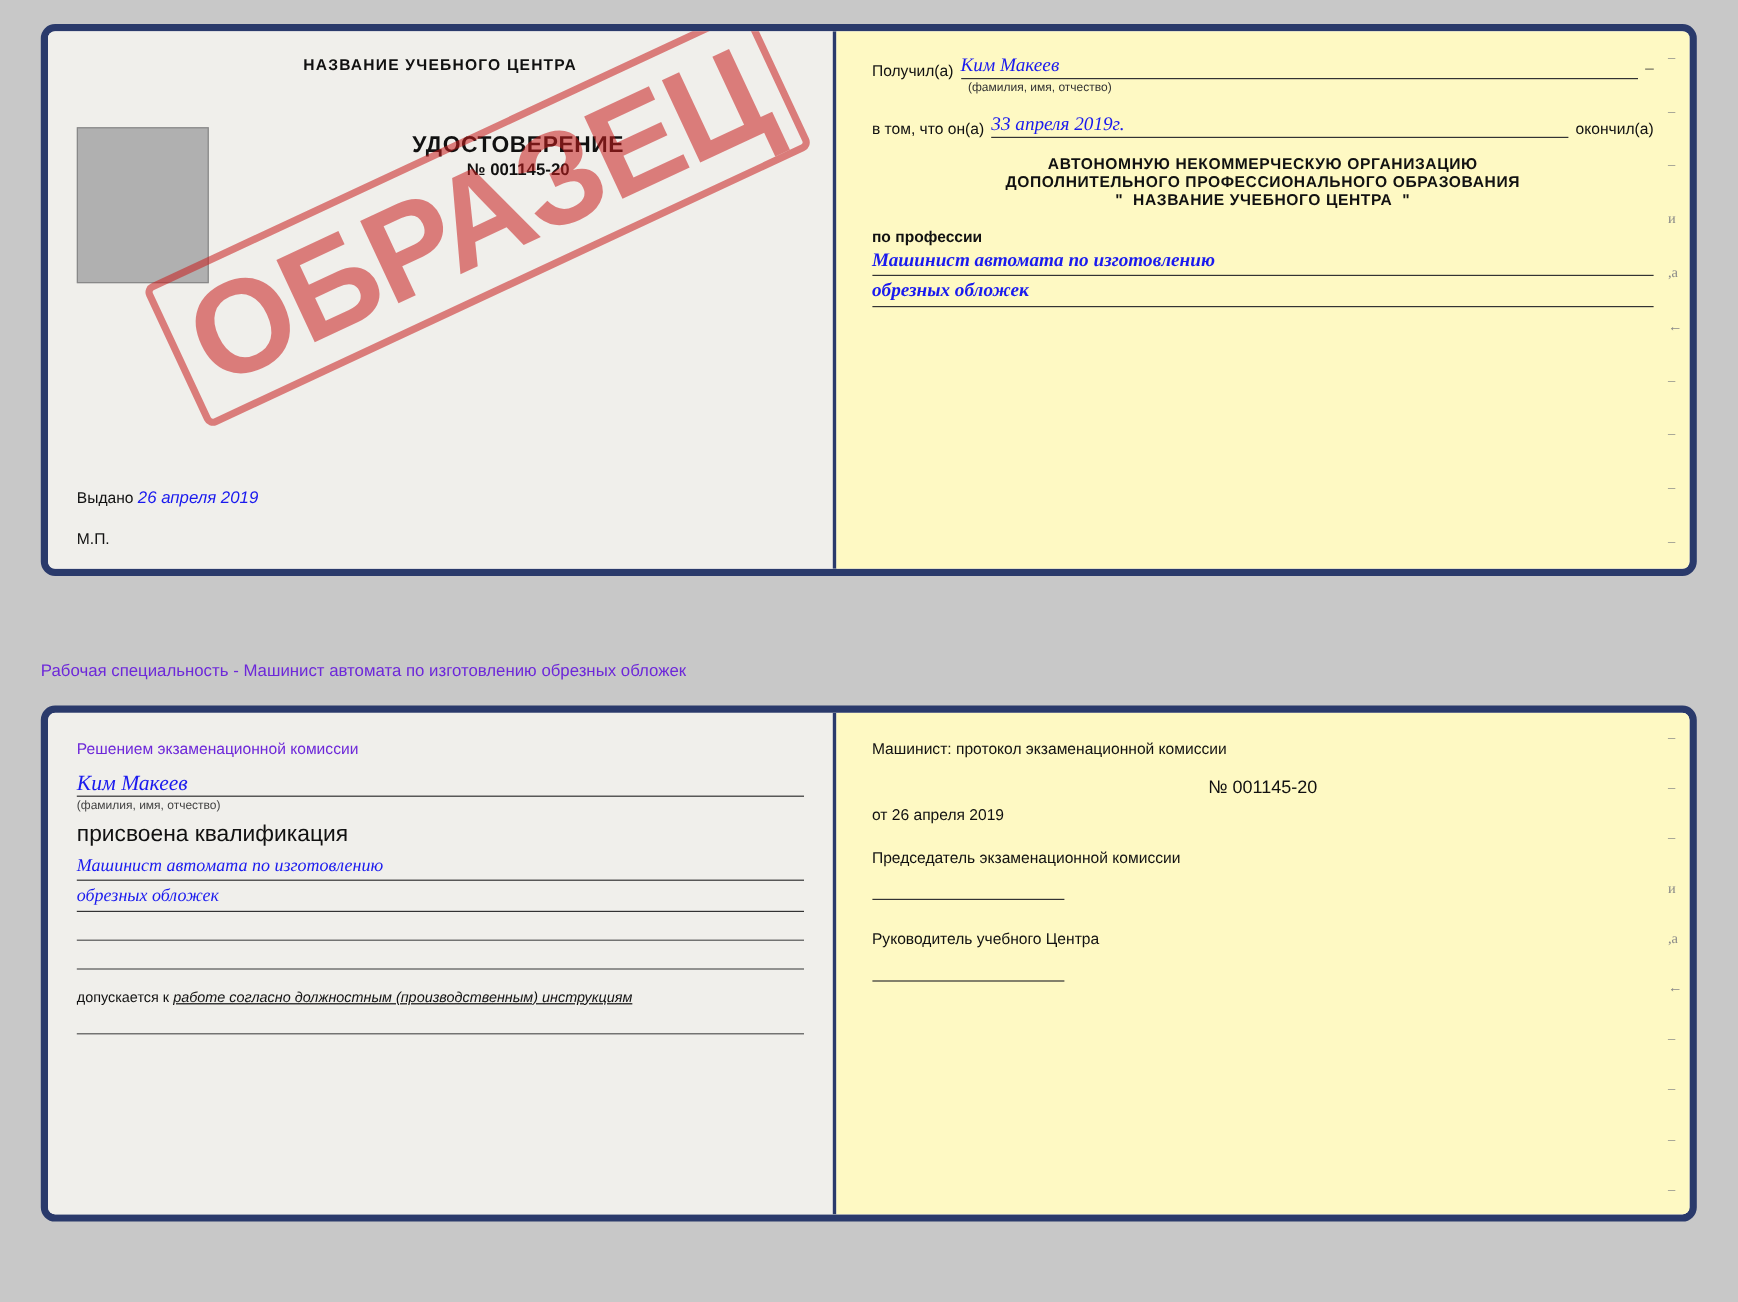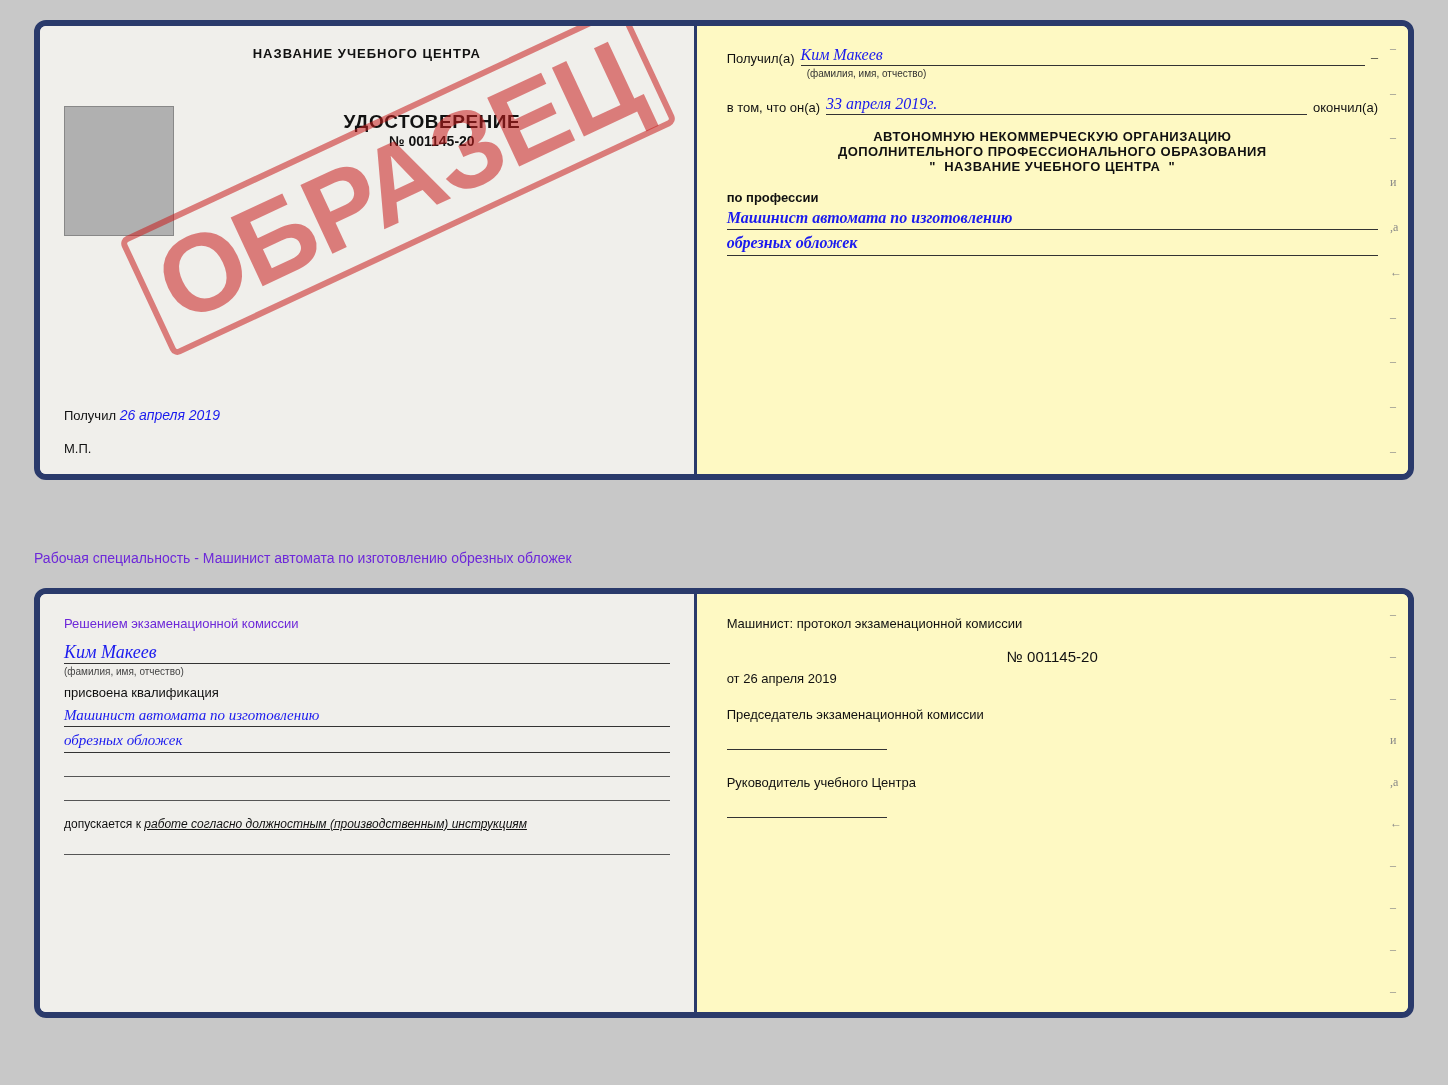--- a/index.html
+++ b/index.html
@@ -236,21 +236,21 @@
     }
 
     .exam-subtitle-small {
       font-size: 10px;
       color: #444;
       font-family: Arial, sans-serif;
       margin-bottom: 8px;
     }
 
     .exam-assigned-text {
-      font-size: 13px;
+      font-size: 19px;
       font-family: Arial, sans-serif;
       color: #111;
       margin-bottom: 4px;
     }
 
     .exam-profession-handwritten {
       font-size: 15px;
       font-style: italic;
       color: #1a1aee;
       font-family: 'Brush Script MT', 'Comic Sans MS', cursive;
@@ -337,21 +337,21 @@
       <div class="obrazec-text">ОБРАЗЕЦ</div>
     </div>
 
     <div style="position:absolute; left:150px; right:20px; top:85px;">
       <div class="cert-udostoverenie">УДОСТОВЕРЕНИЕ</div>
       <div class="cert-number">№ 001145-20</div>
     </div>
 
     <div style="position:absolute; bottom:50px; left:24px; right:20px;">
       <span class="cert-issued-label">
-        <span>Получил</span>
+        <span>Выдано</span>
         <span class="cert-issued-date">26 апреля 2019</span>
       </span>
     </div>
 
     <div class="cert-mp">М.П.</div>
   </div>
 
   <div class="doc-right">
 
     <div style="display:flex; align-items:flex-end; gap:6px; margin-bottom:2px;">

